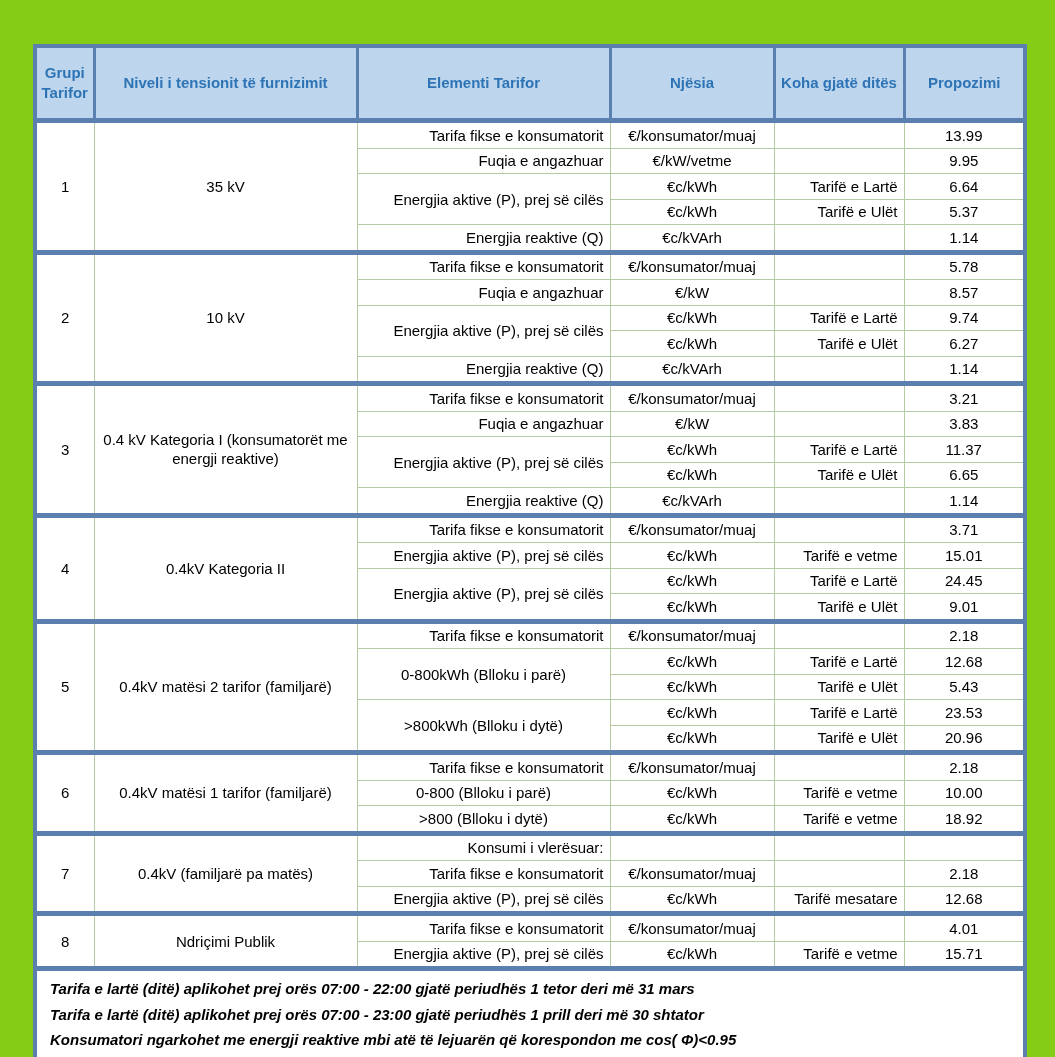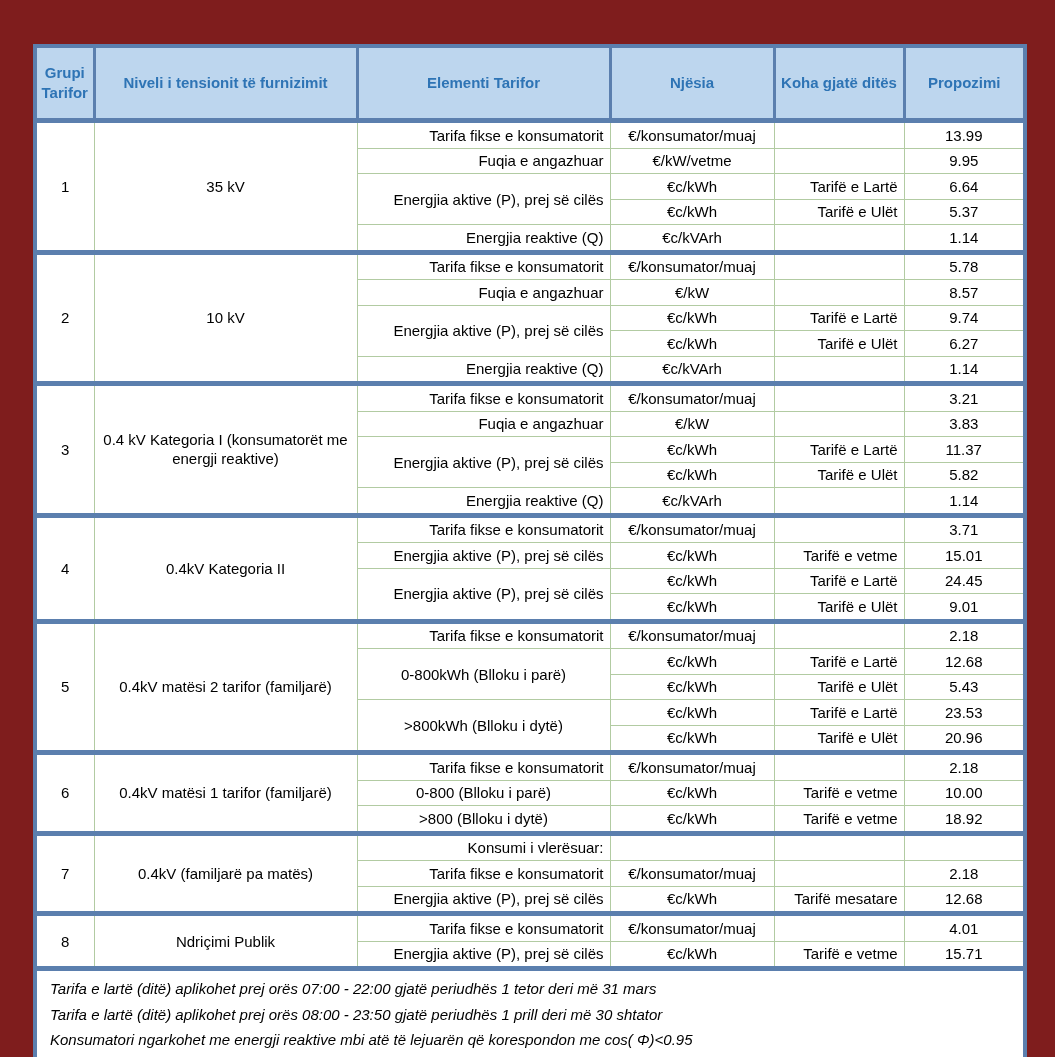--- a/index.html
+++ b/index.html
@@ -1,17 +1,17 @@
 <!DOCTYPE html>
 <html><head>
 <meta charset="utf-8">
 <style>
   html,body{margin:0;padding:0;background:#ffffff;}
   body{width:1055px;height:1057px;font-family:"Liberation Sans",sans-serif;color:#000;}
-  .sheet{position:relative;width:1055px;height:1057px;background:#7f1d1d;overflow:hidden;}
+  .sheet{position:relative;width:1055px;height:1057px;background:#84cc16;overflow:hidden;}
   table.tariff{
     position:absolute;left:33px;top:44px;width:990px;
     border-collapse:collapse;table-layout:fixed;
     border:4px solid #5b7fae;
   }
   thead th{
     background:#bdd6ee;color:#2e74b5;font-weight:bold;font-size:15px;
     border:3px solid #5b7fae;height:66px;padding:2px 4px;text-align:center;
     line-height:20px;vertical-align:middle;
   }
@@ -19,21 +19,21 @@
     border:1px solid #b2cba2;font-size:15px;padding:2px 6px;height:20.5px;
     vertical-align:middle;background:#fff;white-space:normal;line-height:19px;
   }
   tr.group-start td{border-top:5px solid #5b7fae;}
   td.c{text-align:center;}
   td.l{text-align:right;}
   tfoot td{
     border-top:5px solid #5b7fae;border-left:none;border-right:none;
     font-size:15px;font-style:italic;padding:5px 8px 7px 13px;background:#fff;
   }
-  tfoot p{margin:0;padding:0;line-height:25.5px;font-weight:400;}
+  tfoot p{margin:0;padding:0;line-height:25.5px;font-weight:700;}
 </style>
 </head>
 <body>
 
 <div class="sheet">
   <table class="tariff">
     <colgroup>
       <col style="width:59px">
       <col style="width:263px">
       <col style="width:253px">
@@ -130,21 +130,21 @@
         </tr>
         <tr>
           <td class="l" rowspan="2">Energjia aktive (P), prej së cilës</td>
           <td class="c">€c/kWh</td>
           <td class="l">Tarifë e Lartë</td>
           <td class="c">11.37</td>
         </tr>
         <tr>
           <td class="c">€c/kWh</td>
           <td class="l">Tarifë e Ulët</td>
-          <td class="c">5.82</td>
+          <td class="c">6.65</td>
         </tr>
         <tr>
           <td class="l">Energjia reaktive (Q)</td>
           <td class="c">€c/kVArh</td>
           <td class="l"></td>
           <td class="c">1.14</td>
         </tr>
         <tr class="group-start">
           <td class="c" rowspan="4">4</td>
           <td class="c" rowspan="4">0.4kV Kategoria II</td>
@@ -252,19 +252,19 @@
           <td class="l">Energjia aktive (P), prej së cilës</td>
           <td class="c">€c/kWh</td>
           <td class="l">Tarifë e vetme</td>
           <td class="c">15.71</td>
         </tr>
       </tbody>
     <tfoot>
       <tr>
         <td colspan="6">
           <p>Tarifa e lartë (ditë) aplikohet prej orës 07:00 - 22:00 gjatë periudhës 1 tetor deri më 31 mars</p>
-          <p>Tarifa e lartë (ditë) aplikohet prej orës 08:00 - 23:50 gjatë periudhës 1 prill deri më 30 shtator</p>
+          <p>Tarifa e lartë (ditë) aplikohet prej orës 07:00 - 23:00 gjatë periudhës 1 prill deri më 30 shtator</p>
           <p>Konsumatori ngarkohet me energji reaktive mbi atë të lejuarën që korespondon me cos( Φ)&lt;0.95</p>
         </td>
       </tr>
     </tfoot>
   </table>
 </div>
 
 </body></html>

